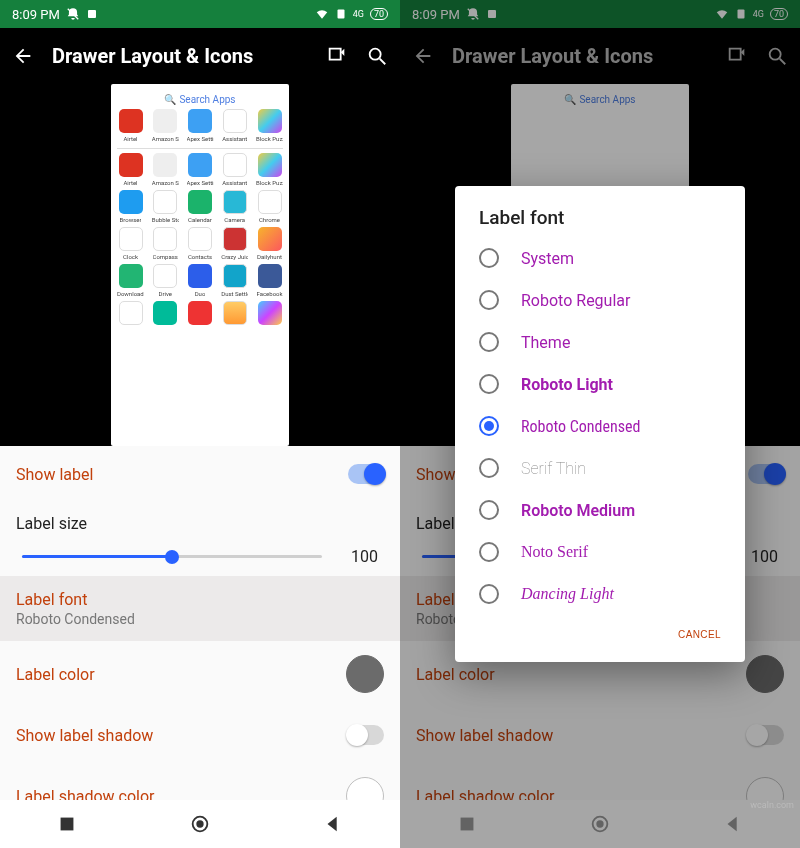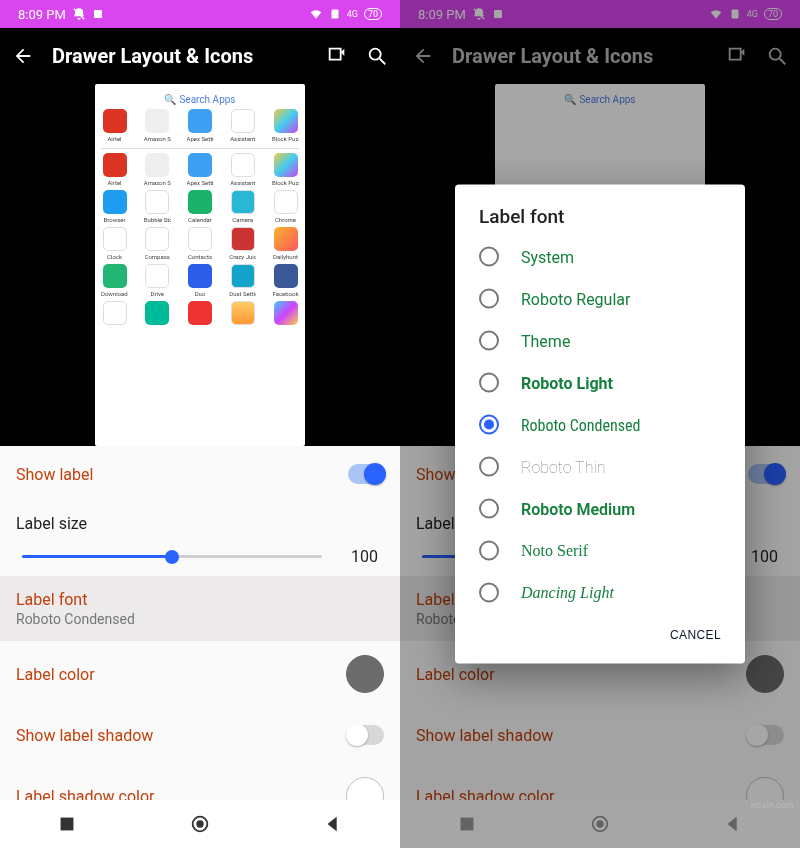--- a/index.html
+++ b/index.html
@@ -17,25 +17,25 @@
     height: 848px;
     position: relative;
     background: #fff;
     overflow: hidden;
   }
   .phone + .phone { margin-left: 0px; }
 
   
   .statusbar {
     height: 28px;
-    background: #d946ef;
+    background: #15803d;
     color: #fff;
     display: flex;
     align-items: center;
-    padding: 0 18px;
+    padding: 0 12px;
     font-size: 13px;
   }
   .statusbar .sbl { display: flex; align-items: center; gap: 6px; }
   .statusbar .sbr { margin-left: auto; display: flex; align-items: center; gap: 6px; font-size: 12px; }
 
   
   .appzone {
     background: #000;
     color: #fff;
   }
@@ -53,21 +53,21 @@
 
   
   .previewarea {
     display: flex;
     justify-content: center;
     padding-bottom: 0;
     height: 362px;
     overflow: hidden;
   }
   .preview {
-    width: 210px;
+    width: 178px;
     background: #fff;
     border-radius: 2px;
     display: flex;
     flex-direction: column;
     align-items: stretch;
     padding: 6px;
   }
   .preview .search {
     color: #4e7ee1;
     font-size: 10px;
@@ -174,30 +174,30 @@
     display:flex; align-items:center; gap:22px;
     padding: 11px 24px;
     cursor:pointer;
   }
   .radio {
     width:20px;height:20px;border:2px solid #777;border-radius:50%;
     display:flex;align-items:center;justify-content:center;flex-shrink:0;
   }
   .radio.sel{border-color:#2962ff;}
   .radio.sel::after{content:"";width:10px;height:10px;border-radius:50%;background:#2962ff;}
-  .opt span{font-size:16px;color:#15803d;}
+  .opt span{font-size:16px;color:#a21caf;}
   .opt.thin span{font-weight:100;color:#888;}
   .opt.medium span{font-weight:600;}
   .opt.serif span{font-family:Georgia,serif;}
   .opt.comic span{font-family:"Comic Sans MS",cursive;}
   .opt.script span{font-family:"Brush Script MT","Segoe Script",cursive;font-style:italic;}
   .dialog .actions{ text-align:right; padding: 6px 16px 6px; }
   .dialog .actions button{
-    border:none;background:none;color:#0f172a;font-weight:500;
-    font-size:12px;letter-spacing:.4px;padding:8px 8px;cursor:pointer;
+    border:none;background:none;color:#c2410c;font-weight:500;
+    font-size:10px;letter-spacing:.4px;padding:8px 8px;cursor:pointer;
   }
 
   .watermark{
     position:absolute;right:6px;bottom:38px;color:#bbb;font-size:9px;
   }
 </style>
 </head>
 <body>
 
 <div class="phone">
@@ -552,21 +552,21 @@
     <div class="opt">
         <div class="radio"></div>
         <span style="font-weight:700">Roboto Light</span>
       </div>
     <div class="opt">
         <div class="radio sel"></div>
         <span style="font-stretch:condensed">Roboto Condensed</span>
       </div>
     <div class="opt thin">
         <div class="radio"></div>
-        <span>Roboto Thin</span>
+        <span>Serif Thin</span>
       </div>
     <div class="opt medium">
         <div class="radio"></div>
         <span>Roboto Medium</span>
       </div>
     <div class="opt serif">
         <div class="radio"></div>
         <span>Noto Serif</span>
       </div>
     <div class="opt script">

